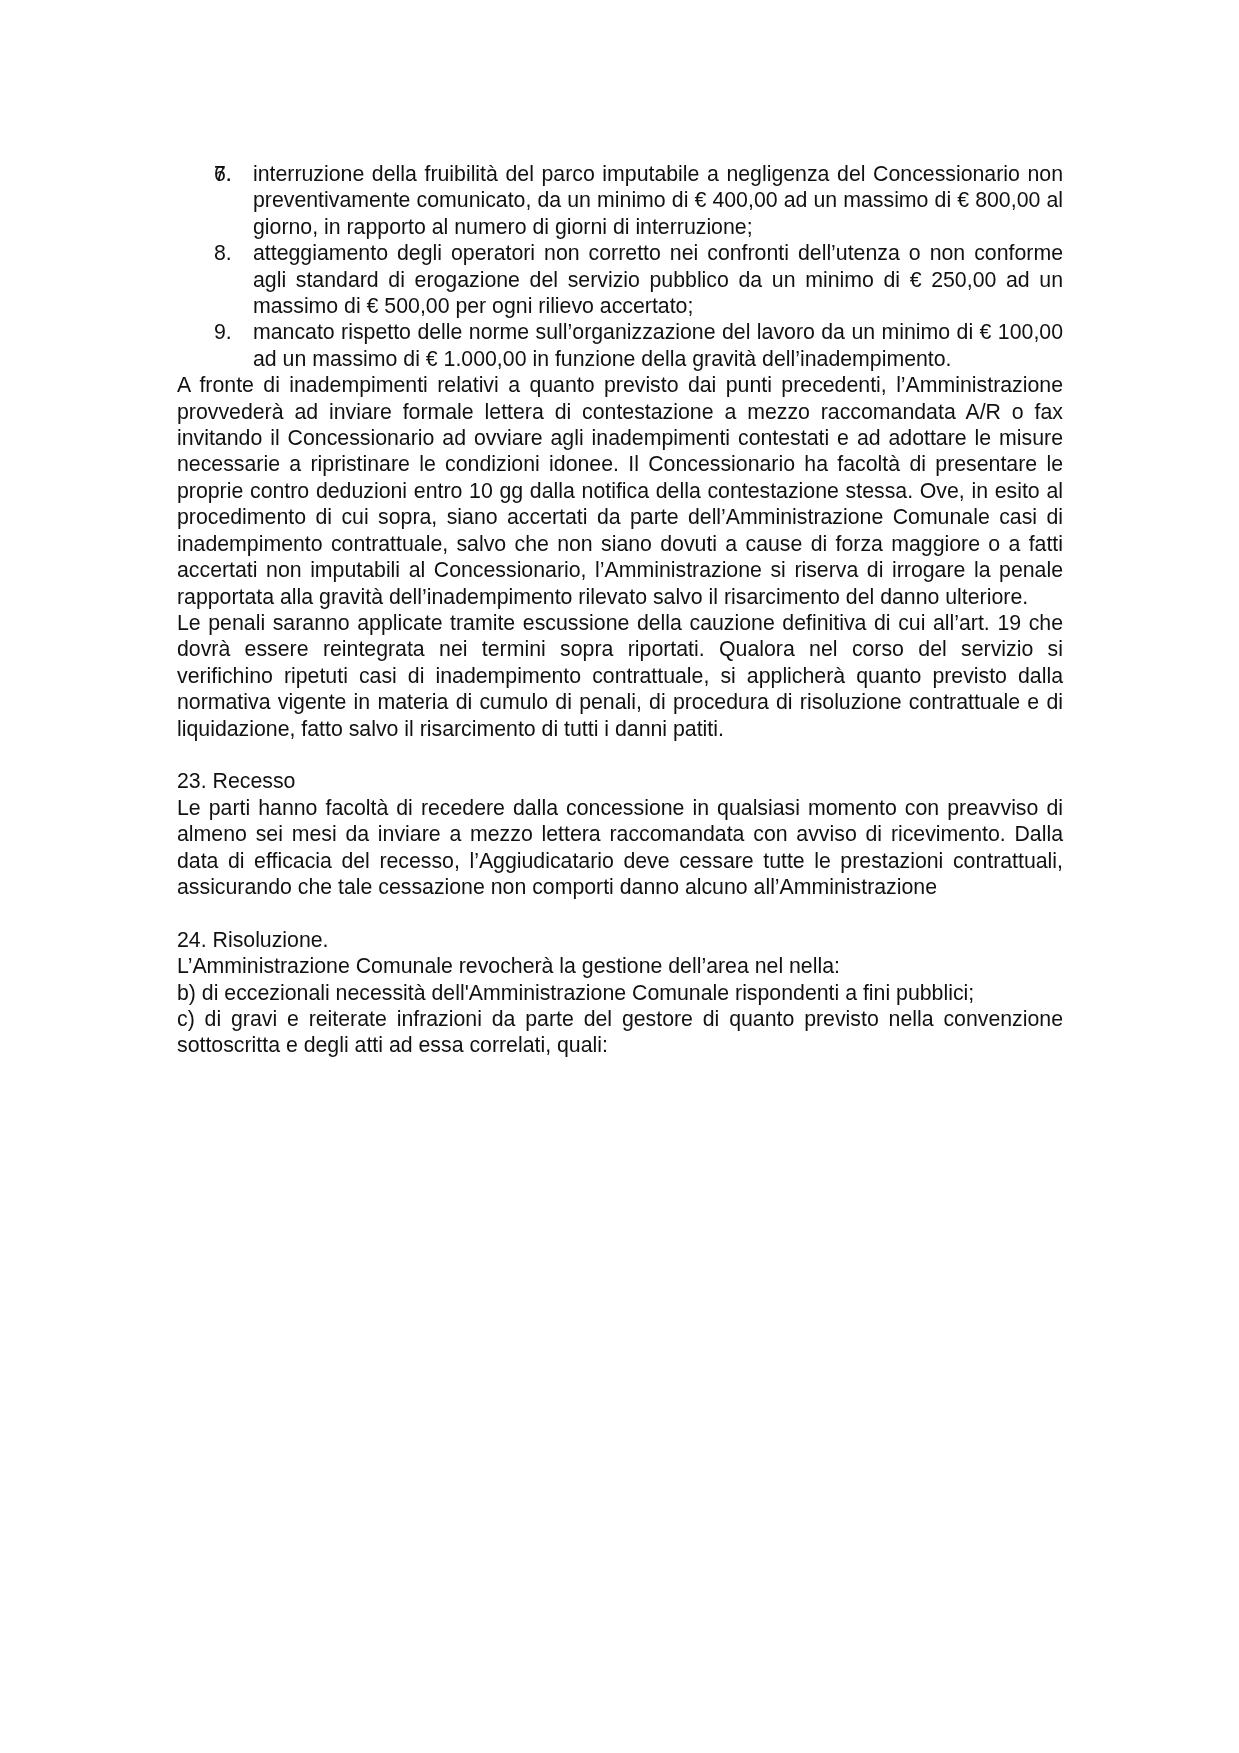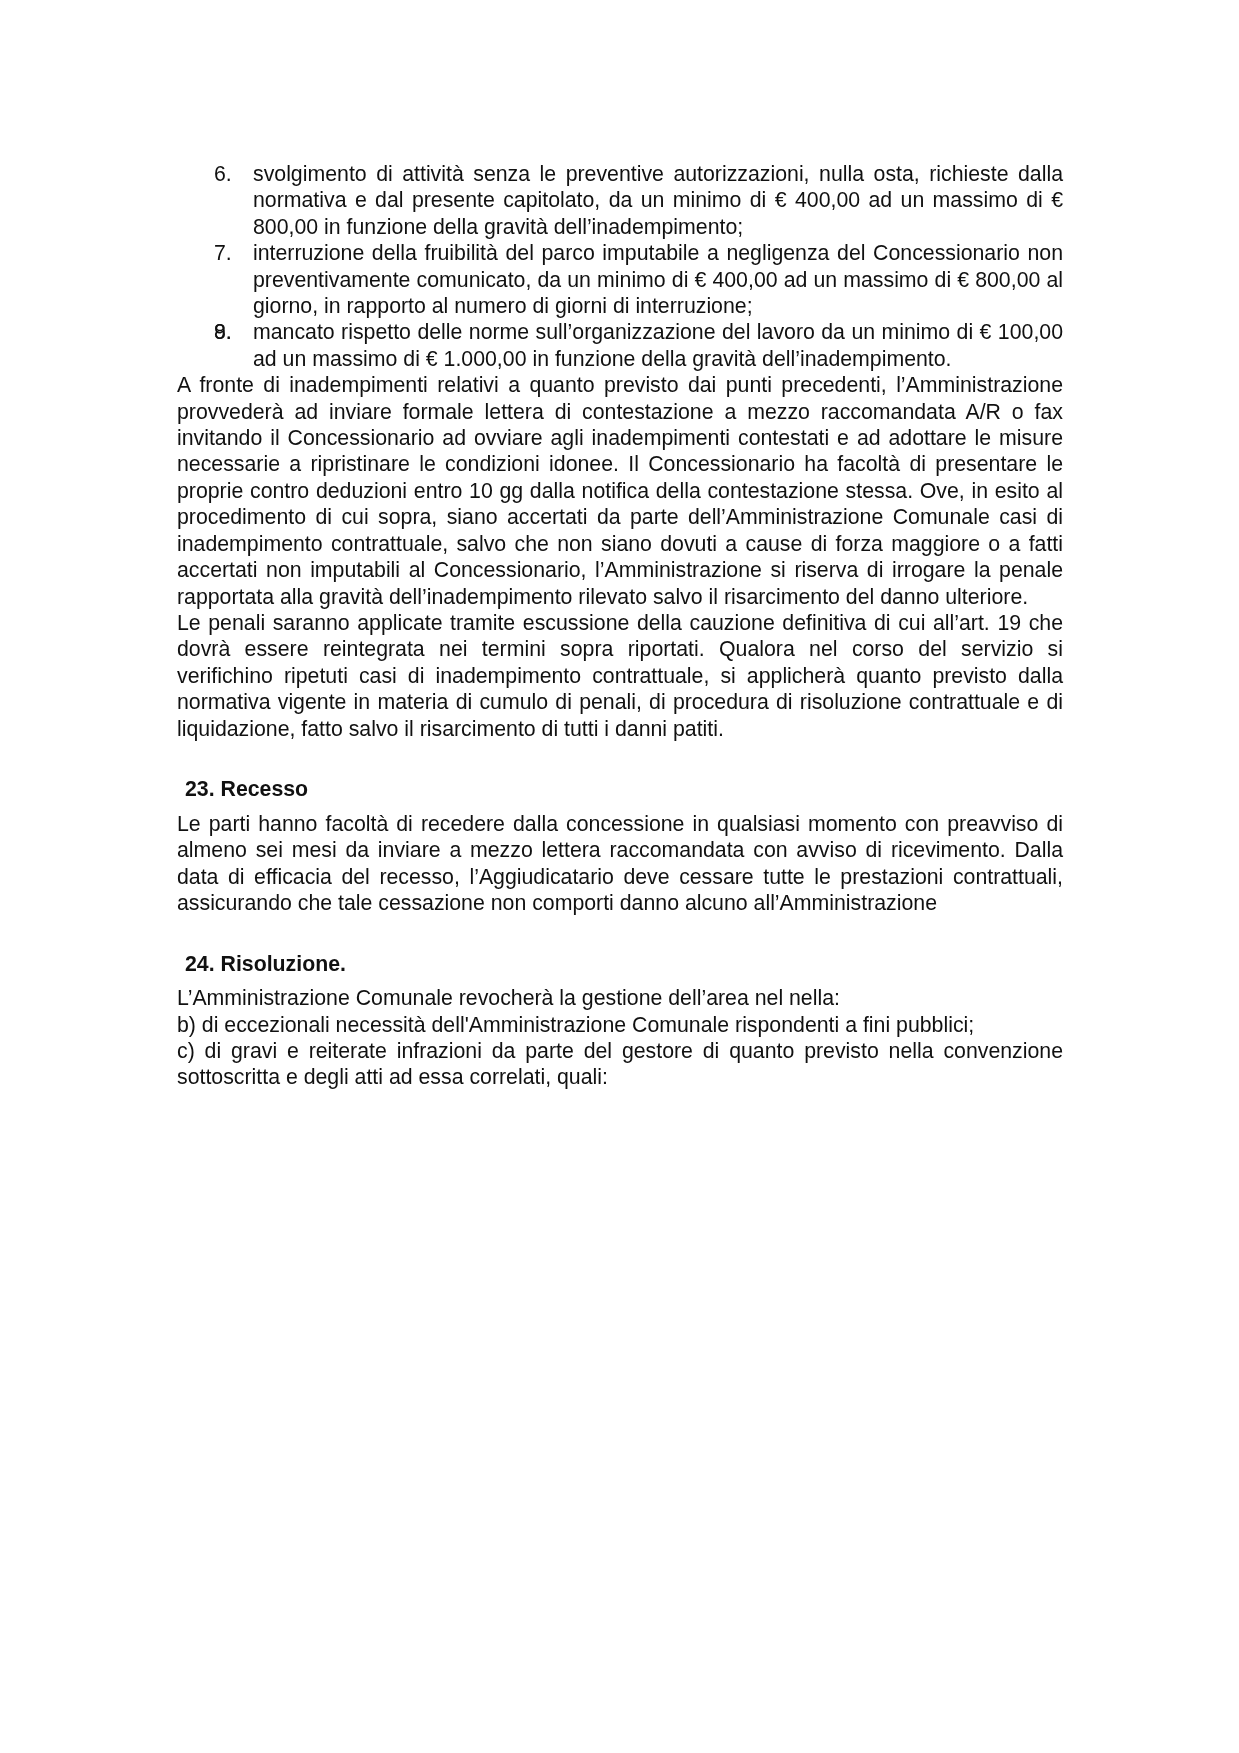--- a/index.html
+++ b/index.html
@@ -14,48 +14,48 @@
     line-height: 26.4px;
     color: #111111;
     text-align: justify;
   }
   .num-list { margin: 0; padding: 0; list-style: none; }
   .num-item { position: relative; padding-left: 76px; }
   .num-item .marker { position: absolute; left: 37px; top: 0; }
   p { margin: 0; }
   .blank { height: 26.4px; }
   h2 {
-    margin: 8px;
+    margin: 0;
     font-size: 21.3px;
-    font-weight: bold;
+    font-weight: normal;
     line-height: 26.4px;
   }
   .bullet-item { position: relative; padding-left: 83px; }
   .bullet-item .bullet {
     position: absolute; left: 49px; top: 10px;
     width: 8px; height: 8px; border-radius: 50%; background: #111111;
   }
   .nojust { text-align: left; }
 </style>
 </head>
 <body>
 
 <div class="page">
 
   <ol class="num-list">
     <li class="num-item">
       <span class="marker">6.</span>
-      <span>svolgimento di attività senza le preventive autorizzazioni, nulla osta, richieste dalla normativa e dal presente capitolato, da un minimo di € 400,00 ad un massimo di € 800,00 in funzione della gravità dell’inadempimento;</span>
     </li>
     <li class="num-item">
       <span class="marker">7.</span>
       <span>interruzione della fruibilità del parco imputabile a negligenza del Concessionario non preventivamente comunicato, da un minimo di € 400,00 ad un massimo di € 800,00 al giorno, in rapporto al numero di giorni di interruzione;</span>
     </li>
     <li class="num-item">
       <span class="marker">8.</span>
+      <span>atteggiamento degli operatori non corretto nei confronti dell’utenza o non conforme agli standard di erogazione del servizio pubblico da un minimo di € 250,00 ad un massimo di € 500,00 per ogni rilievo accertato;</span>
     </li>
     <li class="num-item">
       <span class="marker">9.</span>
       <span>mancato rispetto delle norme sull’organizzazione del lavoro da un minimo di € 100,00 ad un massimo di € 1.000,00 in funzione della gravità dell’inadempimento.</span>
     </li>
   </ol>
 
   <p>A fronte di inadempimenti relativi a quanto previsto dai punti precedenti, l’Amministrazione provvederà ad inviare formale lettera di contestazione a mezzo raccomandata A/R o fax invitando il Concessionario ad ovviare agli inadempimenti contestati e ad adottare le misure necessarie a ripristinare le condizioni idonee. Il Concessionario ha facoltà di presentare le proprie contro deduzioni entro 10 gg dalla notifica della contestazione stessa. Ove, in esito al procedimento di cui sopra, siano accertati da parte dell’Amministrazione Comunale casi di inadempimento contrattuale, salvo che non siano dovuti a cause di forza maggiore o a fatti accertati non imputabili al Concessionario, l’Amministrazione si riserva di irrogare la penale rapportata alla gravità dell’inadempimento rilevato salvo il risarcimento del danno ulteriore.</p>
   <p>Le penali saranno applicate tramite escussione della cauzione definitiva di cui all’art. 19 che dovrà essere reintegrata nei termini sopra riportati. Qualora nel corso del servizio si verifichino ripetuti casi di inadempimento contrattuale, si applicherà quanto previsto dalla normativa vigente in materia di cumulo di penali, di procedura di risoluzione contrattuale e di liquidazione, fatto salvo il risarcimento di tutti i danni patiti.</p>
 

